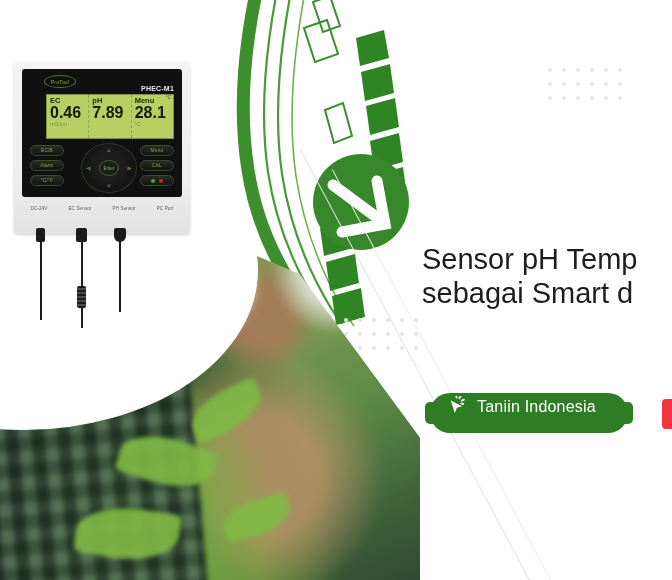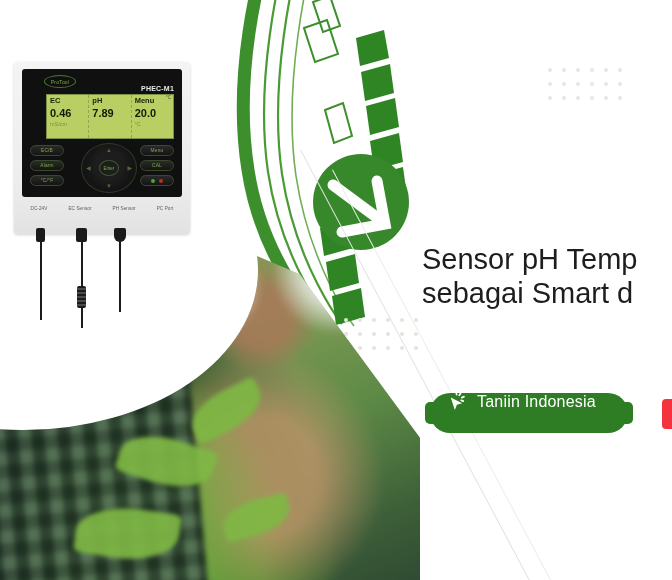--- a/index.html
+++ b/index.html
@@ -146,21 +146,21 @@
     background:#b9cf63;
     border:1px solid #7d9144;
     display:flex;
   }
   .lcd-cell {
     flex:1; position:relative; padding:1px 3px;
     border-right:1px dashed #8fa84f;
   }
   .lcd-cell:last-child { border-right:none; }
   .lcd-name { font-size:7.5px; font-weight:bold; color:#14240a; line-height:10px; }
-  .lcd-val  { font-size:11px; font-weight:bold; color:#101c08; line-height:14px; }
+  .lcd-val  { font-size:16px; font-weight:bold; color:#101c08; line-height:14px; }
   .lcd-unit { font-size:5.5px; color:#7d9144; line-height:8px; }
   .lcd-sup  { position:absolute; right:2px; top:0px; font-size:4.5px; color:#3e5420; }
 
   .btn-col { position:absolute; width:34px; display:flex; flex-direction:column; gap:4px; }
   .btn-col.left  { left:8px;  top:76px; }
   .btn-col.right { right:8px; top:76px; }
   .dev-btn {
     height:11px; border-radius:6px;
     background:linear-gradient(180deg,#2a2a2a,#141414);
     border:1px solid #3a4a2c;
@@ -224,21 +224,21 @@
     color:#1d1d1d; font-weight:400;
     white-space:nowrap;
   }
 
   
   .badge {
     position:absolute; left:430px; top:393px;
     height:40px; min-width:198px;
     background:#2e7d24;
     border-radius:20px;
-    display:flex; align-items:flex-start; gap:9px;
+    display:flex; align-items:center; gap:9px;
     padding:0 22px 12px 16px;
     z-index:7;
   }
   .badge::before, .badge::after {
     content:""; position:absolute; top:9px;
     width:9px; height:22px; background:#2e7d24;
   }
   .badge::before { left:-5px; border-radius:5px 0 0 5px; }
   .badge::after  { right:-5px; border-radius:0 5px 5px 0; }
   .badge-label { color:#ffffff; font-size:16px; letter-spacing:.2px; }
@@ -359,21 +359,21 @@
           <div class="lcd-unit">mS/cm</div>
         </div>
         <div class="lcd-cell">
           <div class="lcd-name">pH</div>
           <div class="lcd-val">7.89</div>
           <div class="lcd-unit"></div>
         </div>
         <div class="lcd-cell">
           <div class="lcd-sup">°C</div>
           <div class="lcd-name">Menu</div>
-          <div class="lcd-val">20.0</div>
+          <div class="lcd-val">28.1</div>
           <div class="lcd-unit">°C</div>
         </div>
       </div>
 
       <div class="btn-col left">
         <div class="dev-btn">EC/B</div>
         <div class="dev-btn">Alarm</div>
         <div class="dev-btn">°C/°F</div>
       </div>
 

